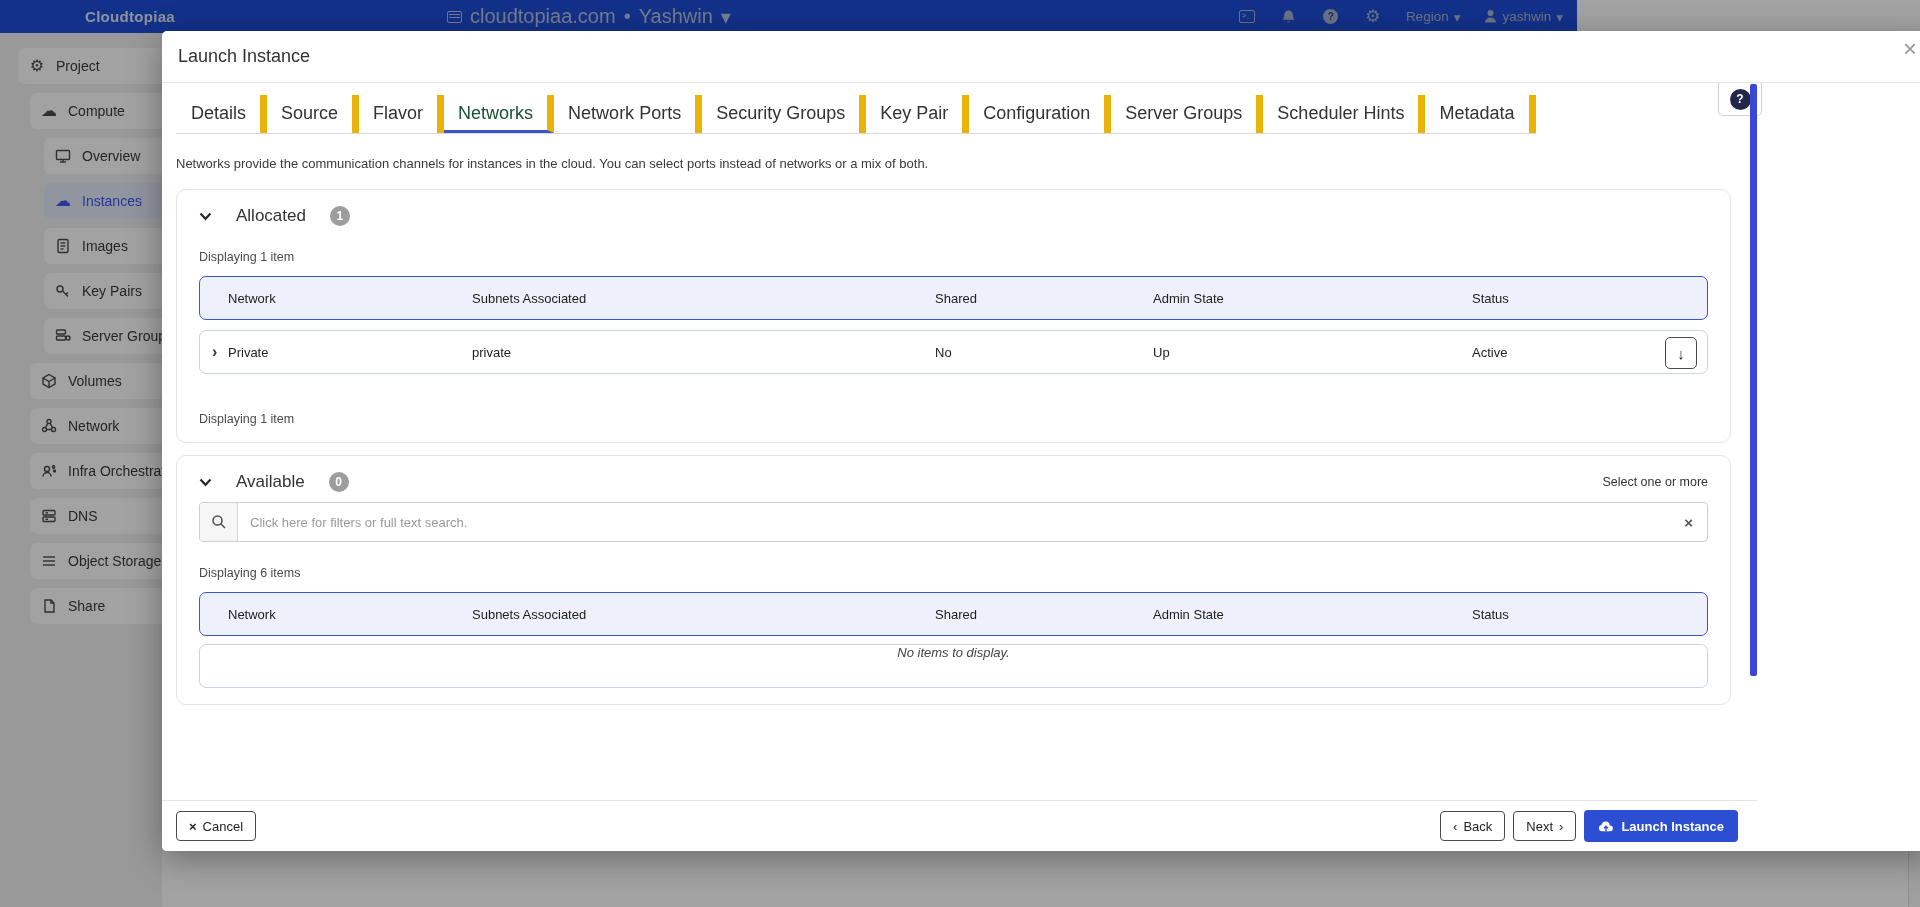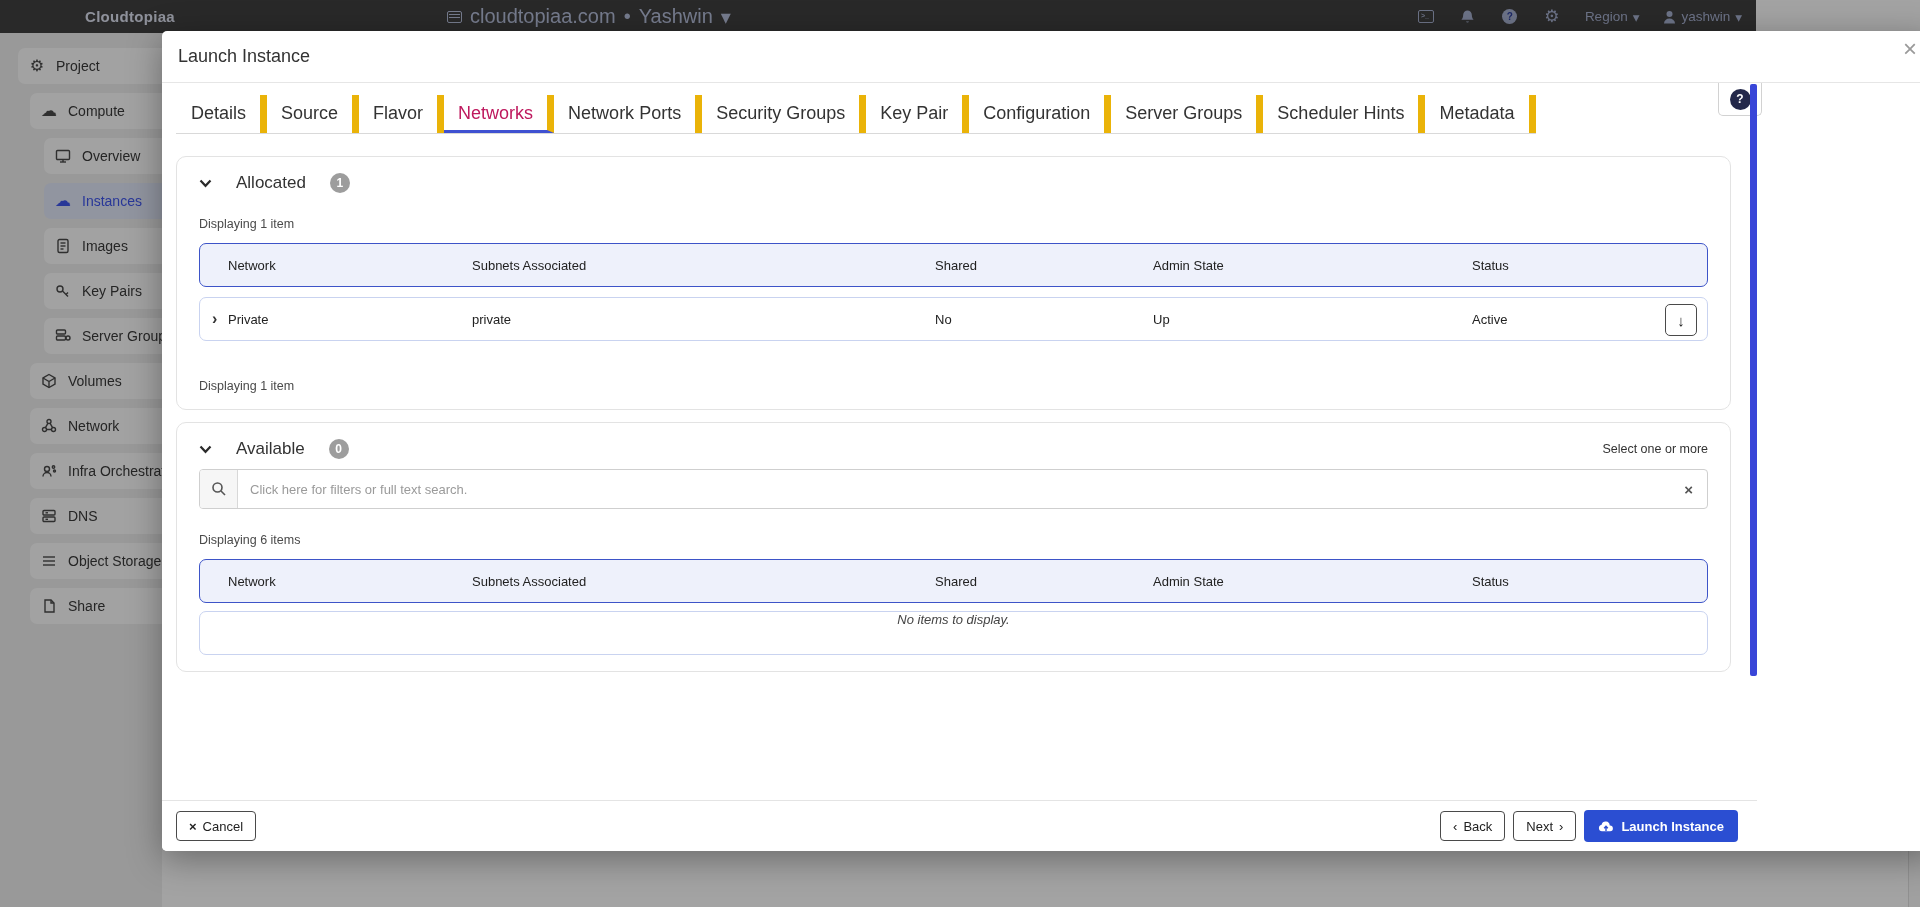--- a/index.html
+++ b/index.html
@@ -1,30 +1,30 @@
 <!DOCTYPE html>
 <html><head>
 <meta charset="utf-8">
 <style>
   * { margin:0; padding:0; box-sizing:border-box; }
   html,body { width:1920px; height:907px; font-family:"Liberation Sans","DejaVu Sans",sans-serif; }
   .app { position:relative; width:1920px; height:907px; background:#ffffff; overflow:hidden; }
 
   
-  .topbar { position:absolute; left:0; top:0; width:1756px; height:33px; background:#404040; z-index:1; }
+  .topbar { position:absolute; left:0; top:0; width:1577px; height:33px; background:#1d4ed8; z-index:1; }
   .logo { position:absolute; left:85px; top:0; height:33px; display:flex; align-items:center; color:#dfe3f2; font-weight:bold; font-size:15px; letter-spacing:.3px; }
   .crumb { position:absolute; left:447px; top:0; height:33px; display:flex; align-items:center; gap:8px; color:#b9c2de; font-size:20px;text-align:center; }
   .crumb-icon { width:15px; height:12px; border:1.5px solid #b9c2de; border-radius:2px; position:relative; }
   .crumb-icon::before { content:""; position:absolute; left:1px; right:1px; top:2px; height:1.5px; background:#b9c2de; box-shadow:0 3px 0 #b9c2de; }
   .top-right { position:absolute; right:14px; top:0; height:33px; display:flex; align-items:center; gap:24px; color:#aab4d4; font-size:13.5px; }
   .tb-ic { width:18px; height:18px; display:flex; align-items:center; justify-content:center; color:#aab4d4; }
   .term-ic { width:16px; height:13px; border:1.5px solid #aab4d4; border-radius:2px; font-size:7px; font-weight:bold; line-height:10px; padding-left:2px; color:#aab4d4; }
   .help-ic { width:15px; height:15px; border-radius:50%; background:#aab4d4; color:#2c3f9e; font-size:10px; font-weight:bold; display:flex; align-items:center; justify-content:center; }
   .gear-ic { font-size:17px; }
-  .menu-group { display:flex; align-items:center; gap:5px; cursor:pointer; }
+  .menu-group { display:flex; gap:5px; cursor:pointer; }
 
   
   .sidebar { position:absolute; left:0; top:33px; width:162px; height:874px; background:#efefef; z-index:1; overflow:hidden; padding-top:15px; }
   .side-item { height:36px; margin-bottom:9px; background:#fdfdfd; border-radius:7px; display:flex; align-items:center; gap:10px; padding-left:10px; width:210px; color:#3a3a3a; font-size:14px; }
   .side-item.lv0 { margin-left:18px; }
   .side-item.lv1 { margin-left:30px; }
   .side-item.lv2 { margin-left:44px; }
   .side-item.active { background:#e3e9fb; color:#3f56ee; }
   .si { width:18px; height:18px; display:flex; align-items:center; justify-content:center; flex:none; }
   .si svg { stroke:#4a4a4a; fill:none; stroke-width:1.4; }
@@ -45,21 +45,21 @@
 
   
   .modal { position:absolute; left:162px; top:31px; width:1773px; height:820px; background:#ffffff; border-radius:5px; box-shadow:0 8px 34px rgba(0,0,0,.35); z-index:100; }
   .modal-header { height:52px; border-bottom:1px solid #e6e6e6; position:relative; }
   .modal-title { position:absolute; left:16px; top:15px; font-size:18px; color:#333; }
   .modal-close { position:absolute; right:18px; top:4px; font-size:24px; color:#9a9a9a; cursor:pointer; }
 
   .tabs { display:inline-flex; margin:12px 0 0 14px; border-bottom:1px solid #d9d9d9; }
   .tab { padding:8px 14px 9px; font-size:18px; color:#333; border-right:7px solid #eab308; cursor:pointer; white-space:nowrap; }
   .tab:first-child { border-left:1px solid transparent; }
-  .tab.active { color:#be185d; border-bottom:3px solid #3f51d1; padding-bottom:6px; }
+  .tab.active { color:#14532d; border-bottom:3px solid #3f51d1; padding-bottom:6px; }
 
   .help-box { position:absolute; left:1556px; top:52px; width:44px; height:33px; background:#fff; border:1px solid #d2d2d2; border-top:none; border-radius:0 0 5px 5px; display:flex; align-items:center; justify-content:center; }
   .help-circle { width:21px; height:21px; border-radius:50%; background:#23284a; color:#fff; font-size:12px; font-weight:bold; display:flex; align-items:center; justify-content:center; }
   .modal-scrollthumb { position:absolute; left:1588px; top:53px; width:7px; height:592px; background:#3946d8; border-radius:2px; }
 
   .modal-body { position:absolute; left:0; top:105px; width:1588px; height:664px; overflow:hidden; padding:20px 19px 0 14px; }
   .desc { font-size:13px; color:#3a3a3a; margin-bottom:18px; }
 
   .panel { border:1px solid #e3e3e3; border-radius:10px; padding:16px 22px; }
   .panel + .panel { margin-top:12px; }
@@ -288,20 +288,21 @@
       <div class="tab">Scheduler Hints</div>
       <div class="tab">Metadata</div>
     </div>
 
     <div class="help-box">
       <span class="help-circle">?</span>
     </div>
     <div class="modal-scrollthumb"></div>
 
     <div class="modal-body">
+      <div class="desc">Networks provide the communication channels for instances in the cloud. You can select ports instead of networks or a mix of both.</div>
 
       <div class="panel">
         <div class="panel-head">
           <span class="chev-down">
             <svg width="13" height="9" viewBox="0 0 13 9">
                 <polyline points="1.5,1.5 6.5,6.8 11.5,1.5"></polyline>
               </svg>
           </span>
           <span class="sec-title">Allocated</span>
           <span class="badge">1</span>

